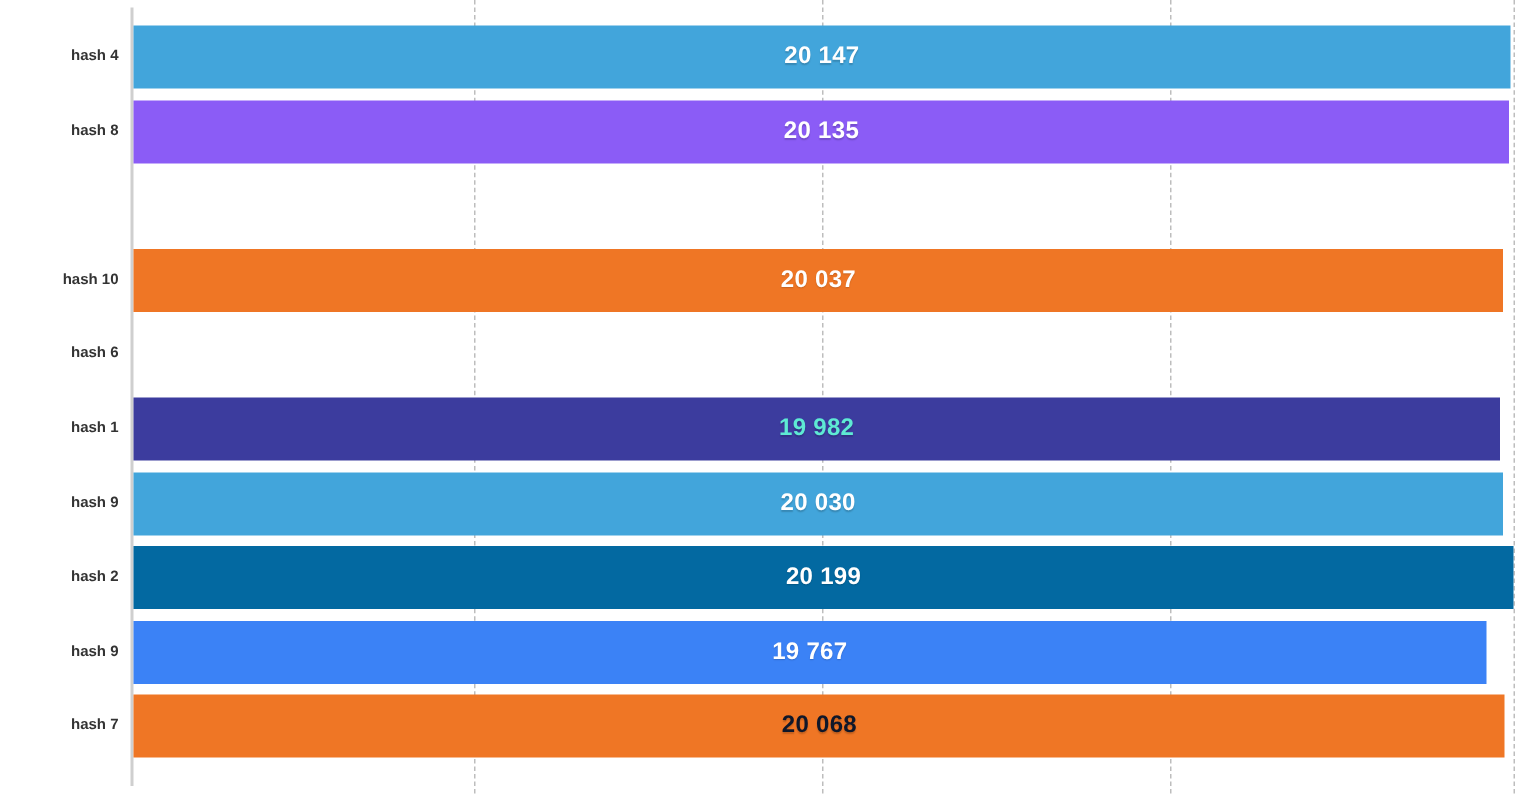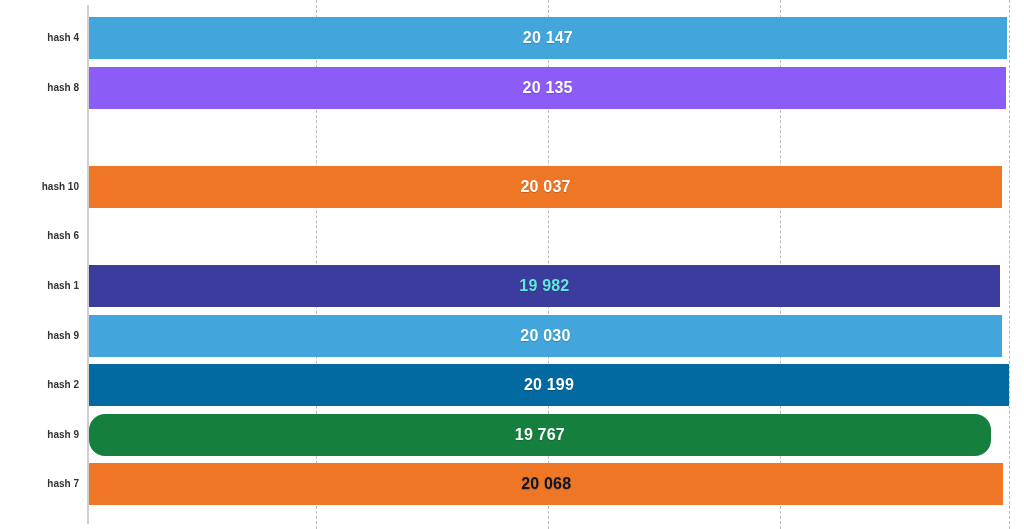--- a/index.html
+++ b/index.html
@@ -124,21 +124,21 @@
         </div>
       </div>
       <div class="row" style="top: 360.2px;">
         <div class="cat-label">hash 2</div>
         <div class="bar" title="hash 2: 20 199" style="width: 920px; background: #0369a1;">
           <div class="bar-value" style="color: rgb(255, 255, 255);">20 199</div>
         </div>
       </div>
       <div class="row" style="top: 409.8px;">
         <div class="cat-label">hash 9</div>
-        <div class="bar" title="hash 9: 19 767" style="width: 901.713px; background: #15803d; border-radius: 16px;">
+        <div class="bar" title="hash 9: 19 767" style="width: 901.713px; background: #3b82f6;">
           <div class="bar-value" style="color: rgb(255, 255, 255);">19 767</div>
         </div>
       </div>
       <div class="row" style="top: 459.4px;">
         <div class="cat-label">hash 7</div>
         <div class="bar" title="hash 5: 20 068" style="width: 914.455px; background: rgb(239, 118, 37);">
           <div class="bar-value" style="color: #0f172a;">20 068</div>
         </div>
       </div>
     </div>

